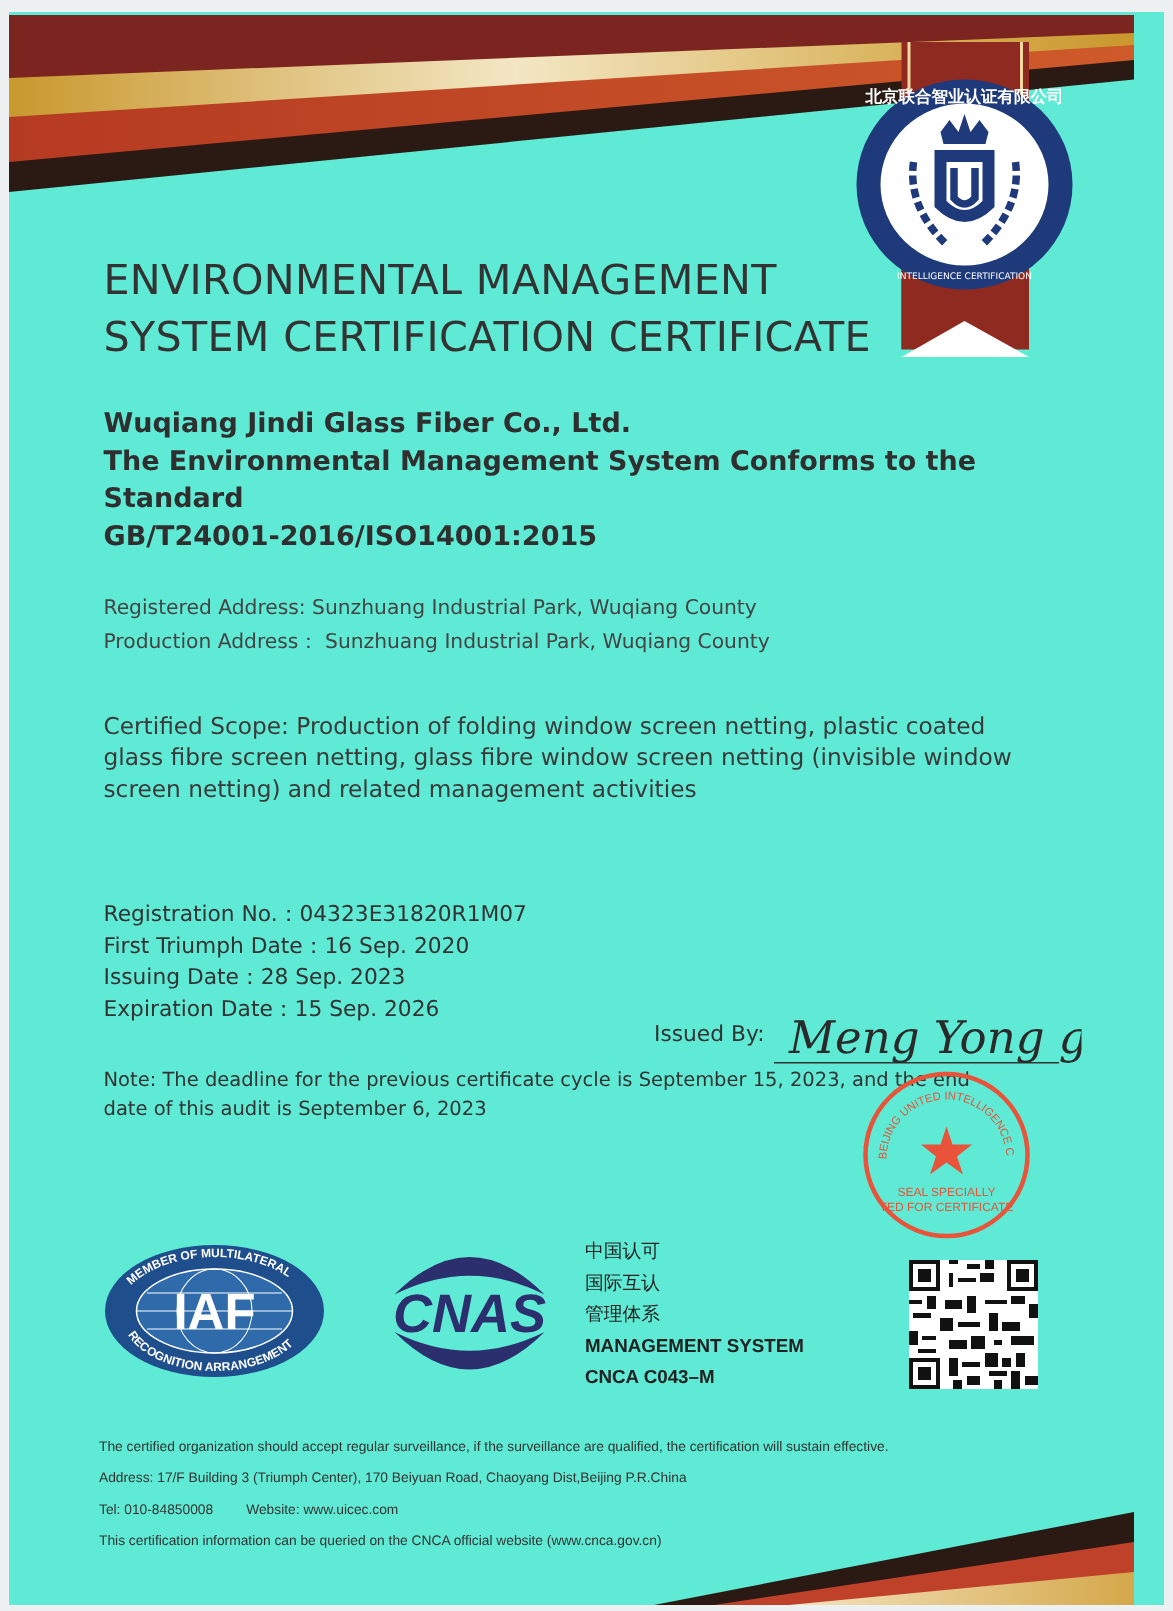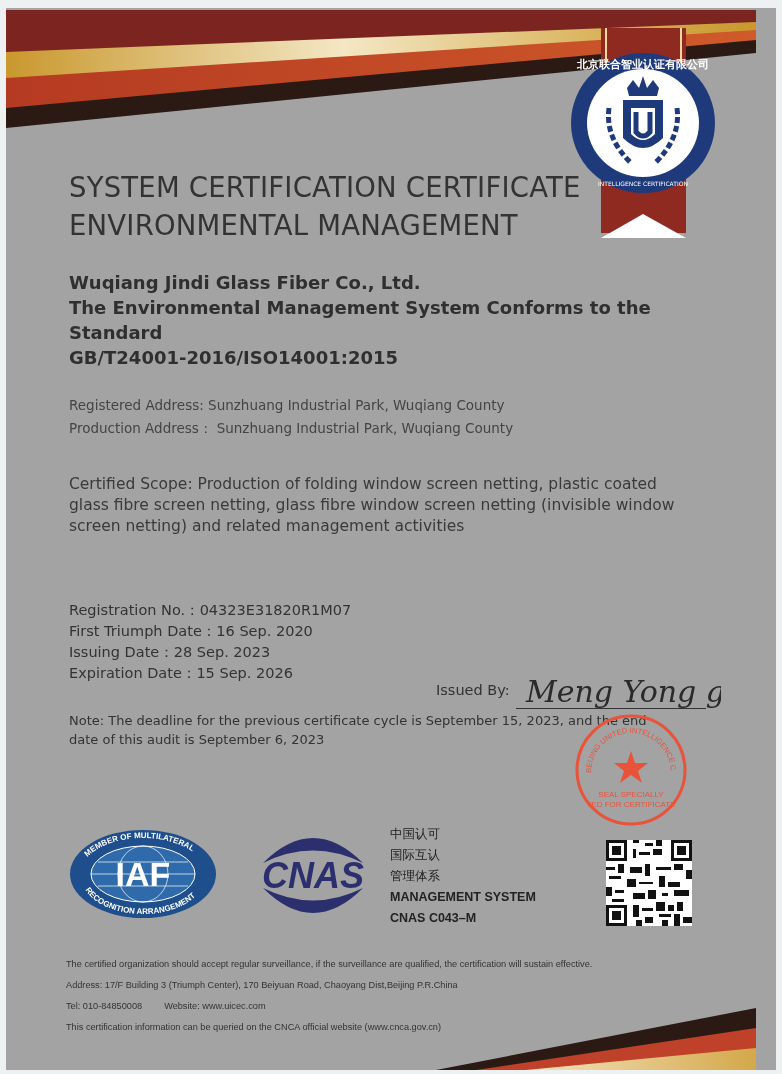--- a/index.html
+++ b/index.html
@@ -1,17 +1,17 @@
 <!DOCTYPE html>
 <html><head>
 <meta charset="utf-8">
 <style>
   html, body { margin: 0; padding: 0; }
   body { width: 782px; height: 1074px; background: #eef1f2; position: relative; overflow: hidden; font-family: "Liberation Sans", sans-serif; color: #333; }
-  .page { position: absolute; left: 6px; top: 8px; width: 770px; height: 1062px; background: #a3a3a3; }
+  .page { position: absolute; left: 6px; top: 8px; width: 770px; height: 1062px; background: #5eead4; }
   .banner-top { position: absolute; left: 0; top: 0; width: 770px; height: 140px; }
   .banner-bottom { position: absolute; left: 0; top: 990px; width: 770px; height: 75px; }
   .emblem { position: absolute; left: 555px; top: 20px; width: 180px; height: 210px; }
   .title { position: absolute; left: 63px; top: 160px; font-family: "DejaVu Sans", sans-serif; font-size: 27.5px; line-height: 38px; color: #333; letter-spacing: 0.2px; font-weight: normal; }
   .company-block { position: absolute; left: 63px; top: 262px; font-family: "DejaVu Sans", sans-serif; font-weight: bold; font-size: 18px; line-height: 25px; color: #2f2f2f; width: 620px; }
   .addr-block { position: absolute; left: 63px; top: 386px; font-family: "DejaVu Sans", sans-serif; font-size: 13.5px; line-height: 23px; color: #444; }
   .scope { position: absolute; left: 63px; top: 466px; width: 620px; font-family: "DejaVu Sans", sans-serif; font-size: 15.5px; line-height: 21px; color: #3a3a3a; }
   .codes { position: absolute; left: 63px; top: 592px; font-family: "DejaVu Sans", sans-serif; font-size: 14.5px; line-height: 21px; color: #333; }
   .issued { position: absolute; left: 430px; top: 674px; font-family: "DejaVu Sans", sans-serif; font-size: 14.5px; color: #333; }
   .sign-line { position: absolute; left: 510px; top: 700px; width: 190px; height: 1px; background: #333; }
@@ -62,22 +62,22 @@
     <path d="M70,80 L94,80 L94,106 Q82,118 70,106 Z" fill="#ffffff"></path>
     <path d="M75,84 L75,104 Q82,112 89,104 L89,84" fill="none" stroke="#1f3a7a" stroke-width="5"></path>
     <polygon points="66,60 72,52 78,60 82,48 86,60 92,52 98,60 96,68 68,68" fill="#1f3a7a"></polygon>
     <path d="M48,80 Q44,110 70,135" fill="none" stroke="#1f3a7a" stroke-width="5" stroke-dasharray="6 3"></path>
     <path d="M116,80 Q120,110 94,135" fill="none" stroke="#1f3a7a" stroke-width="5" stroke-dasharray="6 3"></path>
     <text x="82" y="40" text-anchor="middle" font-size="11" font-weight="bold" fill="#ffffff" font-family="DejaVu Sans, sans-serif">北京联合智业认证有限公司</text>
     <text x="82" y="158" text-anchor="middle" font-size="6" fill="#ffffff" font-family="DejaVu Sans, sans-serif">INTELLIGENCE CERTIFICATION</text>
   </svg>
 
   <div class="title">
+    <div>ENVIRONMENTAL MANAGEMENT</div>
     <div>SYSTEM CERTIFICATION CERTIFICATE</div>
-    <div>ENVIRONMENTAL MANAGEMENT</div>
   </div>
 
   <div class="company-block">
     <div>Wuqiang Jindi Glass Fiber Co., Ltd.</div>
     <div>The Environmental Management System Conforms to the</div>
     <div>Standard</div>
     <div>GB/T24001-2016/ISO14001:2015</div>
   </div>
 
   <div class="addr-block">
@@ -136,21 +136,21 @@
     <path d="M15,35 Q65,-15 115,35 Q65,10 15,35 Z" fill="#2b2f6e"></path>
     <path d="M15,60 Q65,110 115,60 Q65,85 15,60 Z" fill="#2b2f6e"></path>
     <text x="65" y="60" text-anchor="middle" font-size="36" font-weight="bold" font-style="italic" fill="#2b2f6e" font-family="Liberation Sans, sans-serif">CNAS</text>
   </svg>
 
   <div class="cnas-text">
     <div>中国认可</div>
     <div>国际互认</div>
     <div>管理体系</div>
     <div class="b">MANAGEMENT SYSTEM</div>
-    <div class="b">CNAS C043–M</div>
+    <div class="b">CNCA C043–M</div>
   </div>
 
   <svg class="qr" viewBox="0 0 29 29" shape-rendering="crispEdges">
     <rect width="29" height="29" fill="#ffffff"></rect>
     <g fill="#111">
       <rect x="0" y="0" width="7" height="7"></rect>
         <rect x="1" y="1" width="5" height="5" fill="#fff"></rect>
         <rect x="2" y="2" width="3" height="3"></rect>
       <rect x="22" y="0" width="7" height="7"></rect>
         <rect x="23" y="1" width="5" height="5" fill="#fff"></rect>

